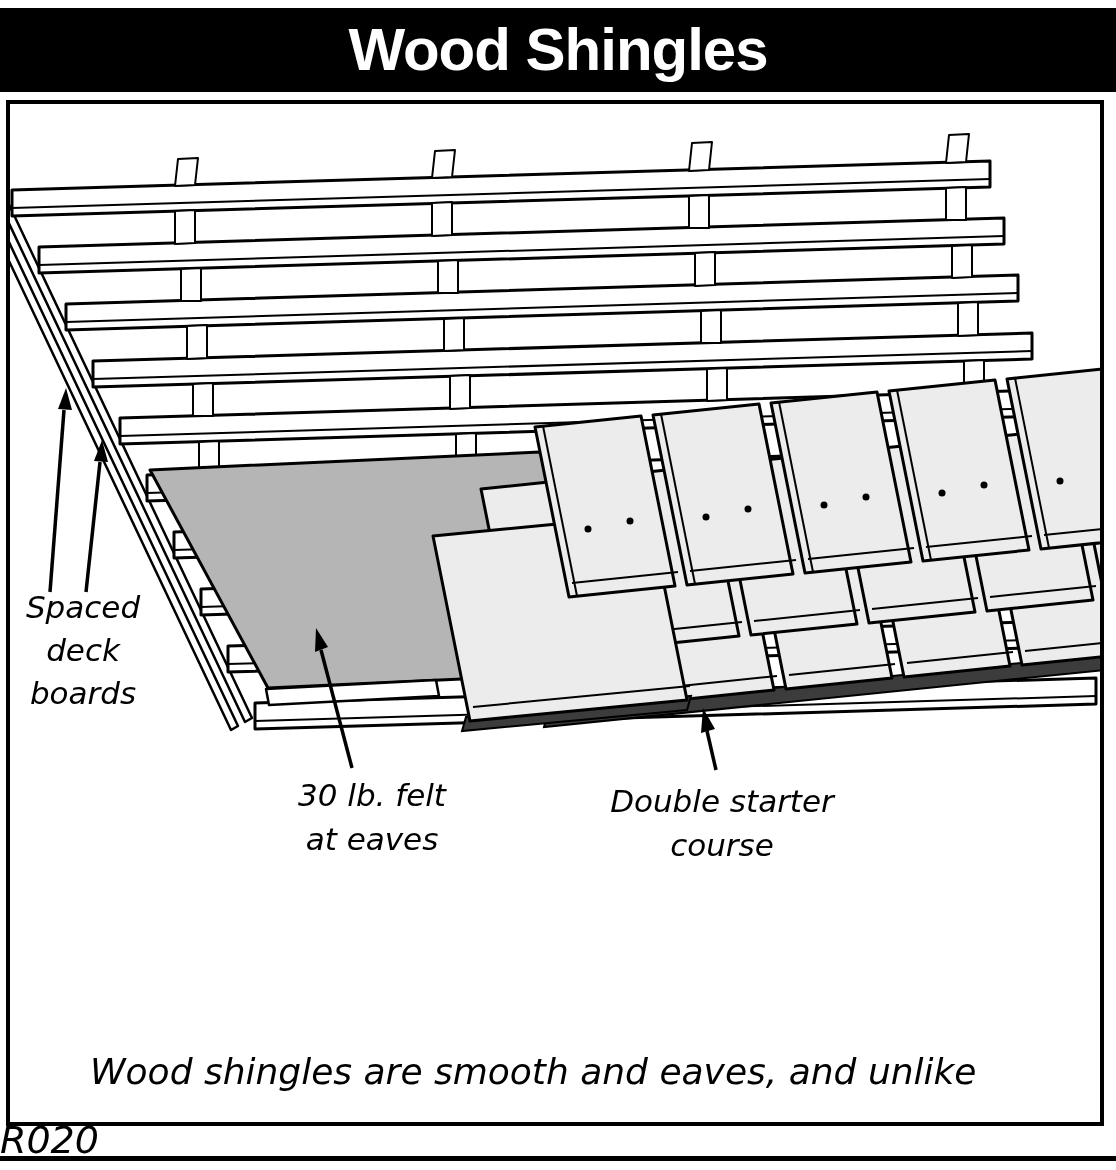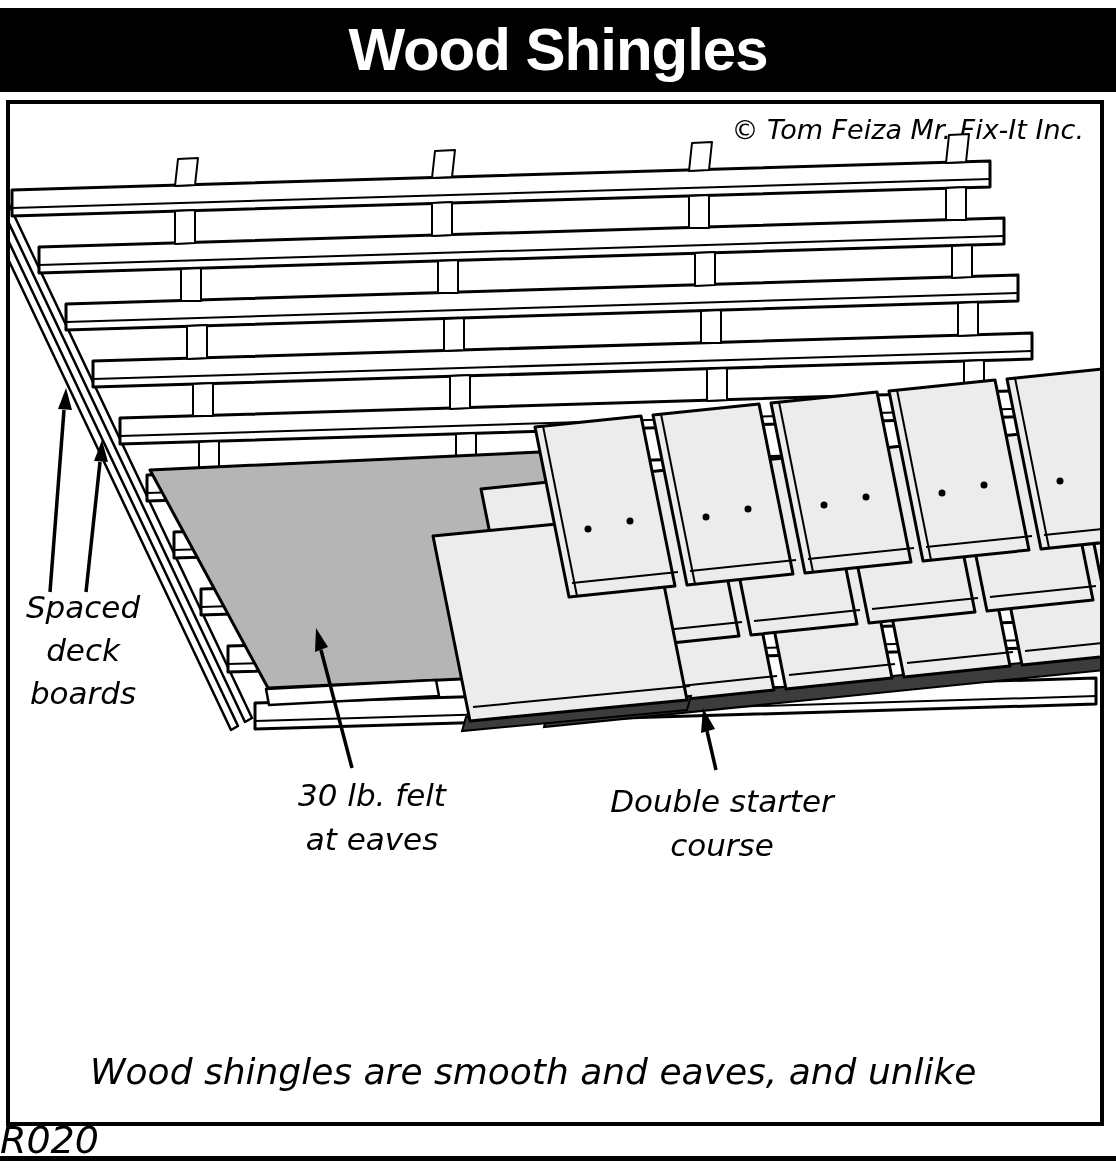--- a/index.html
+++ b/index.html
@@ -29,21 +29,20 @@
 </head>
 <body>
 
 <div class="page">
 
   <div class="title-bar">
     <div class="title-text">Wood Shingles</div>
   </div>
 
   <div class="panel">
-    <div class="copyright">© Tom Feiza Mr. Fix-It Inc.</div>
     <div class="caption">
       <div>Wood shingles are smooth and eaves, and unlike</div>
       
       
     </div>
   </div>
 
   <svg class="illustration" width="1116" height="1170" viewBox="0 0 1116 1170">
     <defs>
       <clipPath id="panelClip">

